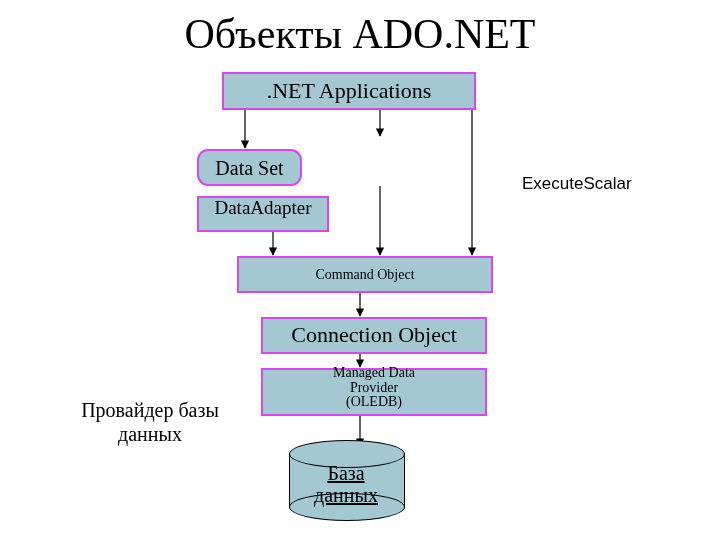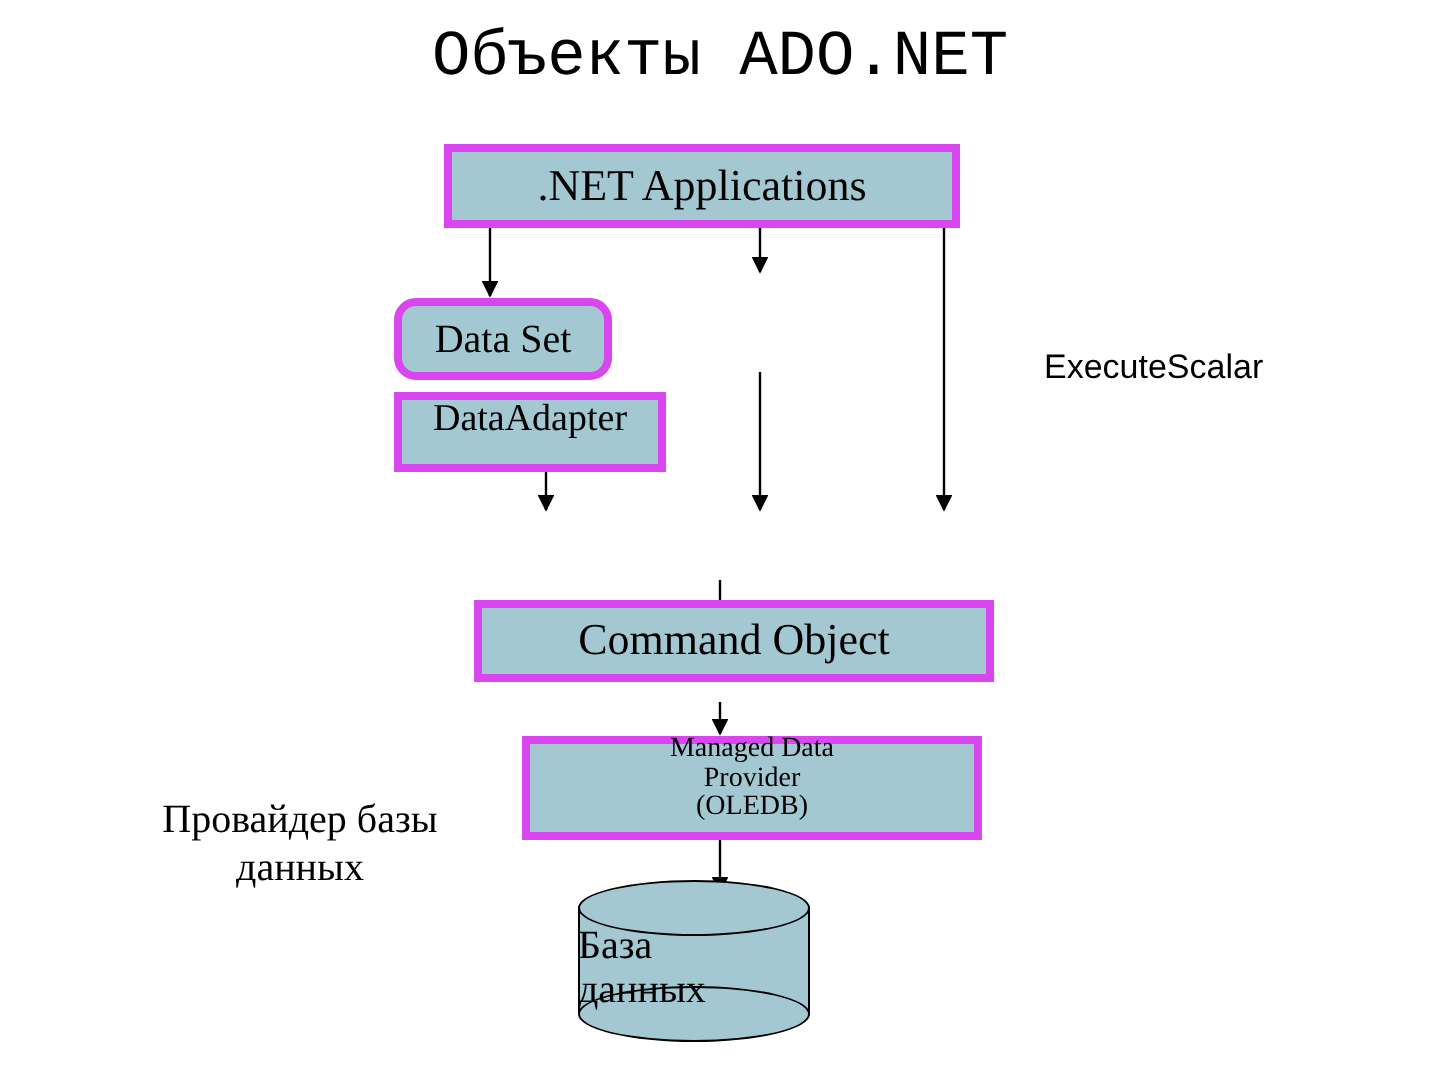--- a/index.html
+++ b/index.html
@@ -15,27 +15,26 @@
     position: relative;
     width: 720px;
     height: 540px;
   }
   .title {
     position: absolute;
     top: 10px;
     left: 0;
     width: 720px;
     text-align: center;
-    font-size: 32px;
-    font-family: Liberation Mono, monospace;
+    font-size: 42px;
   }
   .box {
     position: absolute;
     background: #a4c8d2;
-    border: 4px solid #d946ef;
+    border: 2px solid #d946ef;
     text-align: center;
     display: flex;
     align-items: center;
     justify-content: center;
     line-height: 1.1;
   }
   .annot {
     position: absolute;
     font-family: Arial, Helvetica, sans-serif;
     font-size: 17px;
@@ -60,23 +59,24 @@
     border-right: 1px solid #000;
   }
   .cyl-top, .cyl-bot {
     position: absolute;
     background: #a4c8d2;
     border: 1px solid #000;
     border-radius: 50%;
   }
   .cyl-label {
     position: absolute;
-    text-align: left;
+    text-align: center;
     font-size: 20px;
     line-height: 1.1;
+    text-decoration: underline;
   }
 </style>
 </head>
 <body>
 
 <div class="stage">
 
   <div class="title">Объекты ADO.NET</div>
 
   <svg class="arrows">
@@ -105,22 +105,23 @@
 
   <div class="box" style="left:222px; top:72px; width:250px; height:34px; font-size:22px;">.NET Applications</div>
 
   <div class="box" style="left:197px; top:149px; width:101px; height:33px; font-size:20px;border-radius:11px;">Data Set</div>
 
 
   <div class="box" style="left:197px; top:196px; width:128px; height:32px; font-size:19px; white-space:normal;">
     <span style="position:relative; top:-6px;">DataAdapter</span>
   </div>
 
-  <div class="box" style="left:237px; top:256px; width:252px; height:33px; font-size:22px;margin-top:44px;">Command Object</div>
+  <div class="box" style="left:237px; top:256px; width:252px; height:33px; font-size:14px;">Command Object</div>
 
+  <div class="box" style="left:261px; top:317px; width:222px; height:33px; font-size:22px;">Connection Object</div>
 
   <div class="box" style="left:261px; top:368px; width:222px; height:44px; font-size:14px; white-space:pre-line; line-height:1.05;">
     <span style="position:relative; top:-4px;">Managed Data
 Provider
 (OLEDB)</span>
   </div>
 
   <div class="cyl-body" style="left:289px; top:453px; width:114px; height:54px;"></div>
   <div class="cyl-bot" style="left:289px; top:493px; width:114px; height:26px;"></div>
   <div class="cyl-top" style="left:289px; top:440px; width:114px; height:26px;"></div>

